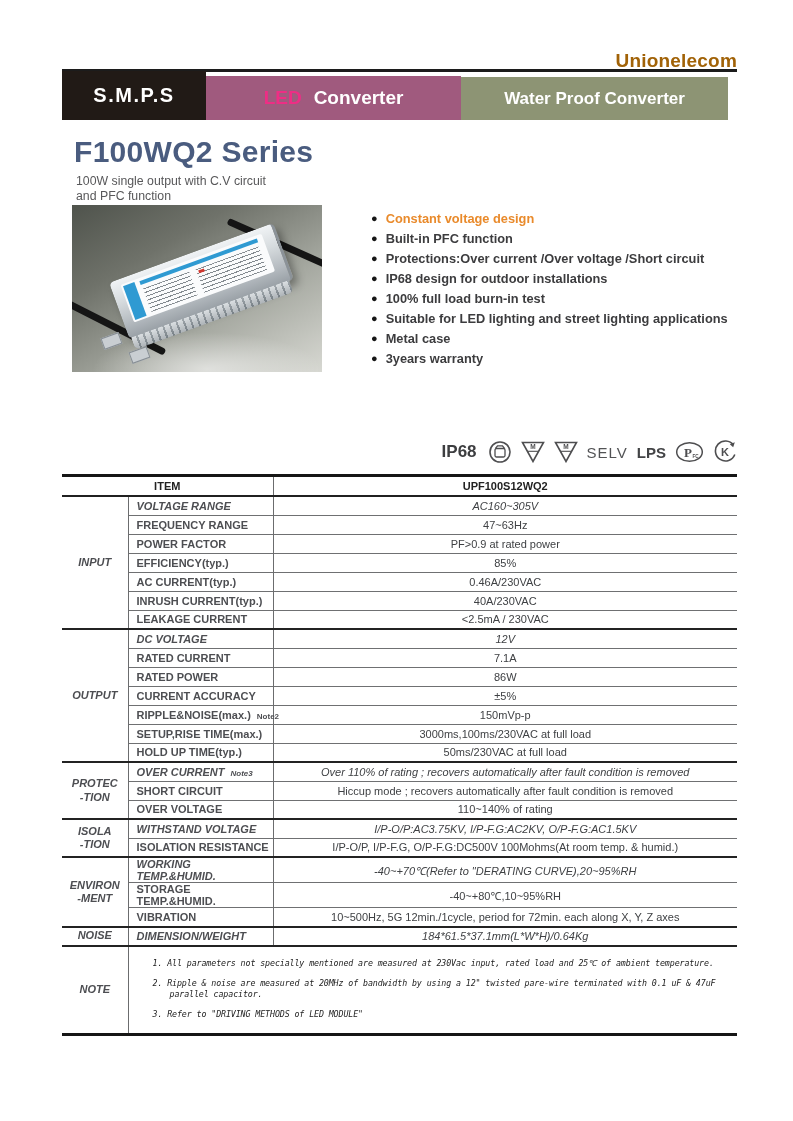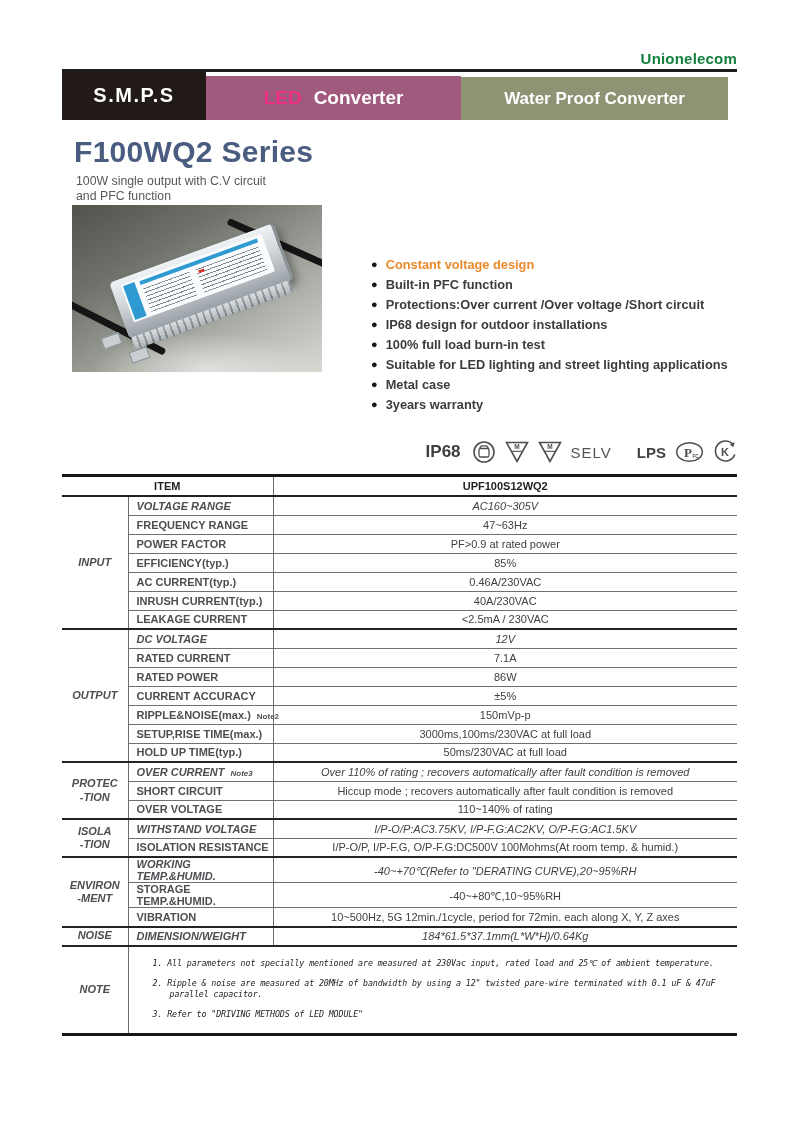--- a/index.html
+++ b/index.html
@@ -1,20 +1,20 @@
 <!DOCTYPE html>
 <html><head>
 <meta charset="utf-8">
 <style>
   html,body{margin:0;padding:0;background:#fff;}
   .page{position:relative;width:793px;height:1121px;background:#ffffff;
         font-family:"Liberation Sans",sans-serif;overflow:hidden;}
 
   
-  .brand{position:absolute;top:50px;right:56px;font-size:15px;font-weight:bold;color:#15803d;letter-spacing:.2px;}
+  .brand{position:absolute;top:50px;right:56px;font-size:19px;font-weight:bold;color:#a16207;letter-spacing:.2px;}
   .top-rule{position:absolute;top:69px;left:62px;width:675px;height:3px;background:#1c1c1c;}
   .bar-row{position:absolute;top:72px;left:62px;width:675px;height:49px;display:flex;}
   .seg{display:flex;align-items:center;justify-content:center;font-weight:bold;color:#fff;}
   .seg-black{width:144px;height:49px;margin-top:-1px;background:#211a16;font-size:20px;letter-spacing:1.5px;}
   .seg-purple{width:255px;height:44px;margin-top:4px;background:#a05a7e;font-size:19px;}
   .seg-purple .led{color:#ee2d85;margin-right:12px;}
   .seg-green{width:267px;height:43px;margin-top:5px;background:#8d9474;font-size:17px;}
 
   
   .title{position:absolute;top:135px;left:74px;font-size:30px;font-weight:bold;color:#4a5c7f;letter-spacing:.3px;}
@@ -41,29 +41,29 @@
             background:repeating-linear-gradient(180deg,rgba(110,118,124,.85) 0 1px,transparent 1px 4px);}
   .lbl-gap{position:absolute;left:46%;top:9px;bottom:3px;width:7px;background:#fafbfc;}
   .lbl-red{position:absolute;left:52%;top:13px;width:6px;height:3px;background:#d2372e;}
   .mount-tab{position:absolute;width:17px;height:10px;background:#c9ced2;border:1px solid #878e94;transform:rotate(-20deg);}
   .tab1{left:30px;top:130px;} .tab2{left:58px;top:144px;}
 
   
   .features{position:absolute;top:211px;left:371px;width:370px;list-style:none;margin:0;padding:0;}
   .features li{display:flex;align-items:baseline;margin-bottom:5px;font-size:12.8px;font-weight:bold;color:#3c3c3e;}
   .features .bullet{font-size:11px;margin-right:8px;color:#161616;position:relative;top:-1px;}
-  .features .accent{color:#e98a2b;margin-top:46px;}
+  .features .accent{color:#e98a2b;}
 
   
   .certs{position:absolute;top:437px;left:62px;width:675px;height:30px;
          display:flex;justify-content:flex-end;align-items:center;gap:9px;color:#4a4b4d;}
   .certs .ip68{font-size:17px;font-weight:bold;color:#3d3e40;margin-right:2px;}
   .certs svg{display:block;}
   .certs .selv{font-size:15px;letter-spacing:1px;color:#525355;}
-  .certs .lps{font-size:15px;font-weight:bold;color:#434446;margin-left:16px;}
+  .certs .lps{font-size:15px;font-weight:bold;color:#434446;}
 
   
   .spec{position:absolute;top:474px;left:62px;width:675px;border-collapse:collapse;table-layout:fixed;
         border-top:3px solid #161616;border-bottom:3px solid #161616;}
   .spec tr{height:19px;}
   .spec th{height:18px;font-size:11px;font-weight:bold;color:#222;border-bottom:2px solid #202020;padding:0;}
   .spec th.item{border-right:1px solid #6b6c6e;margin-top:12px;}
   .spec td{padding:0;font-size:11px;color:#3f4144;}
   .spec td.sec{border-right:1px solid #6b6c6e;font-weight:bold;color:#4d4e52;text-align:center;
                white-space:pre-line;line-height:1.2;font-size:11px;}

